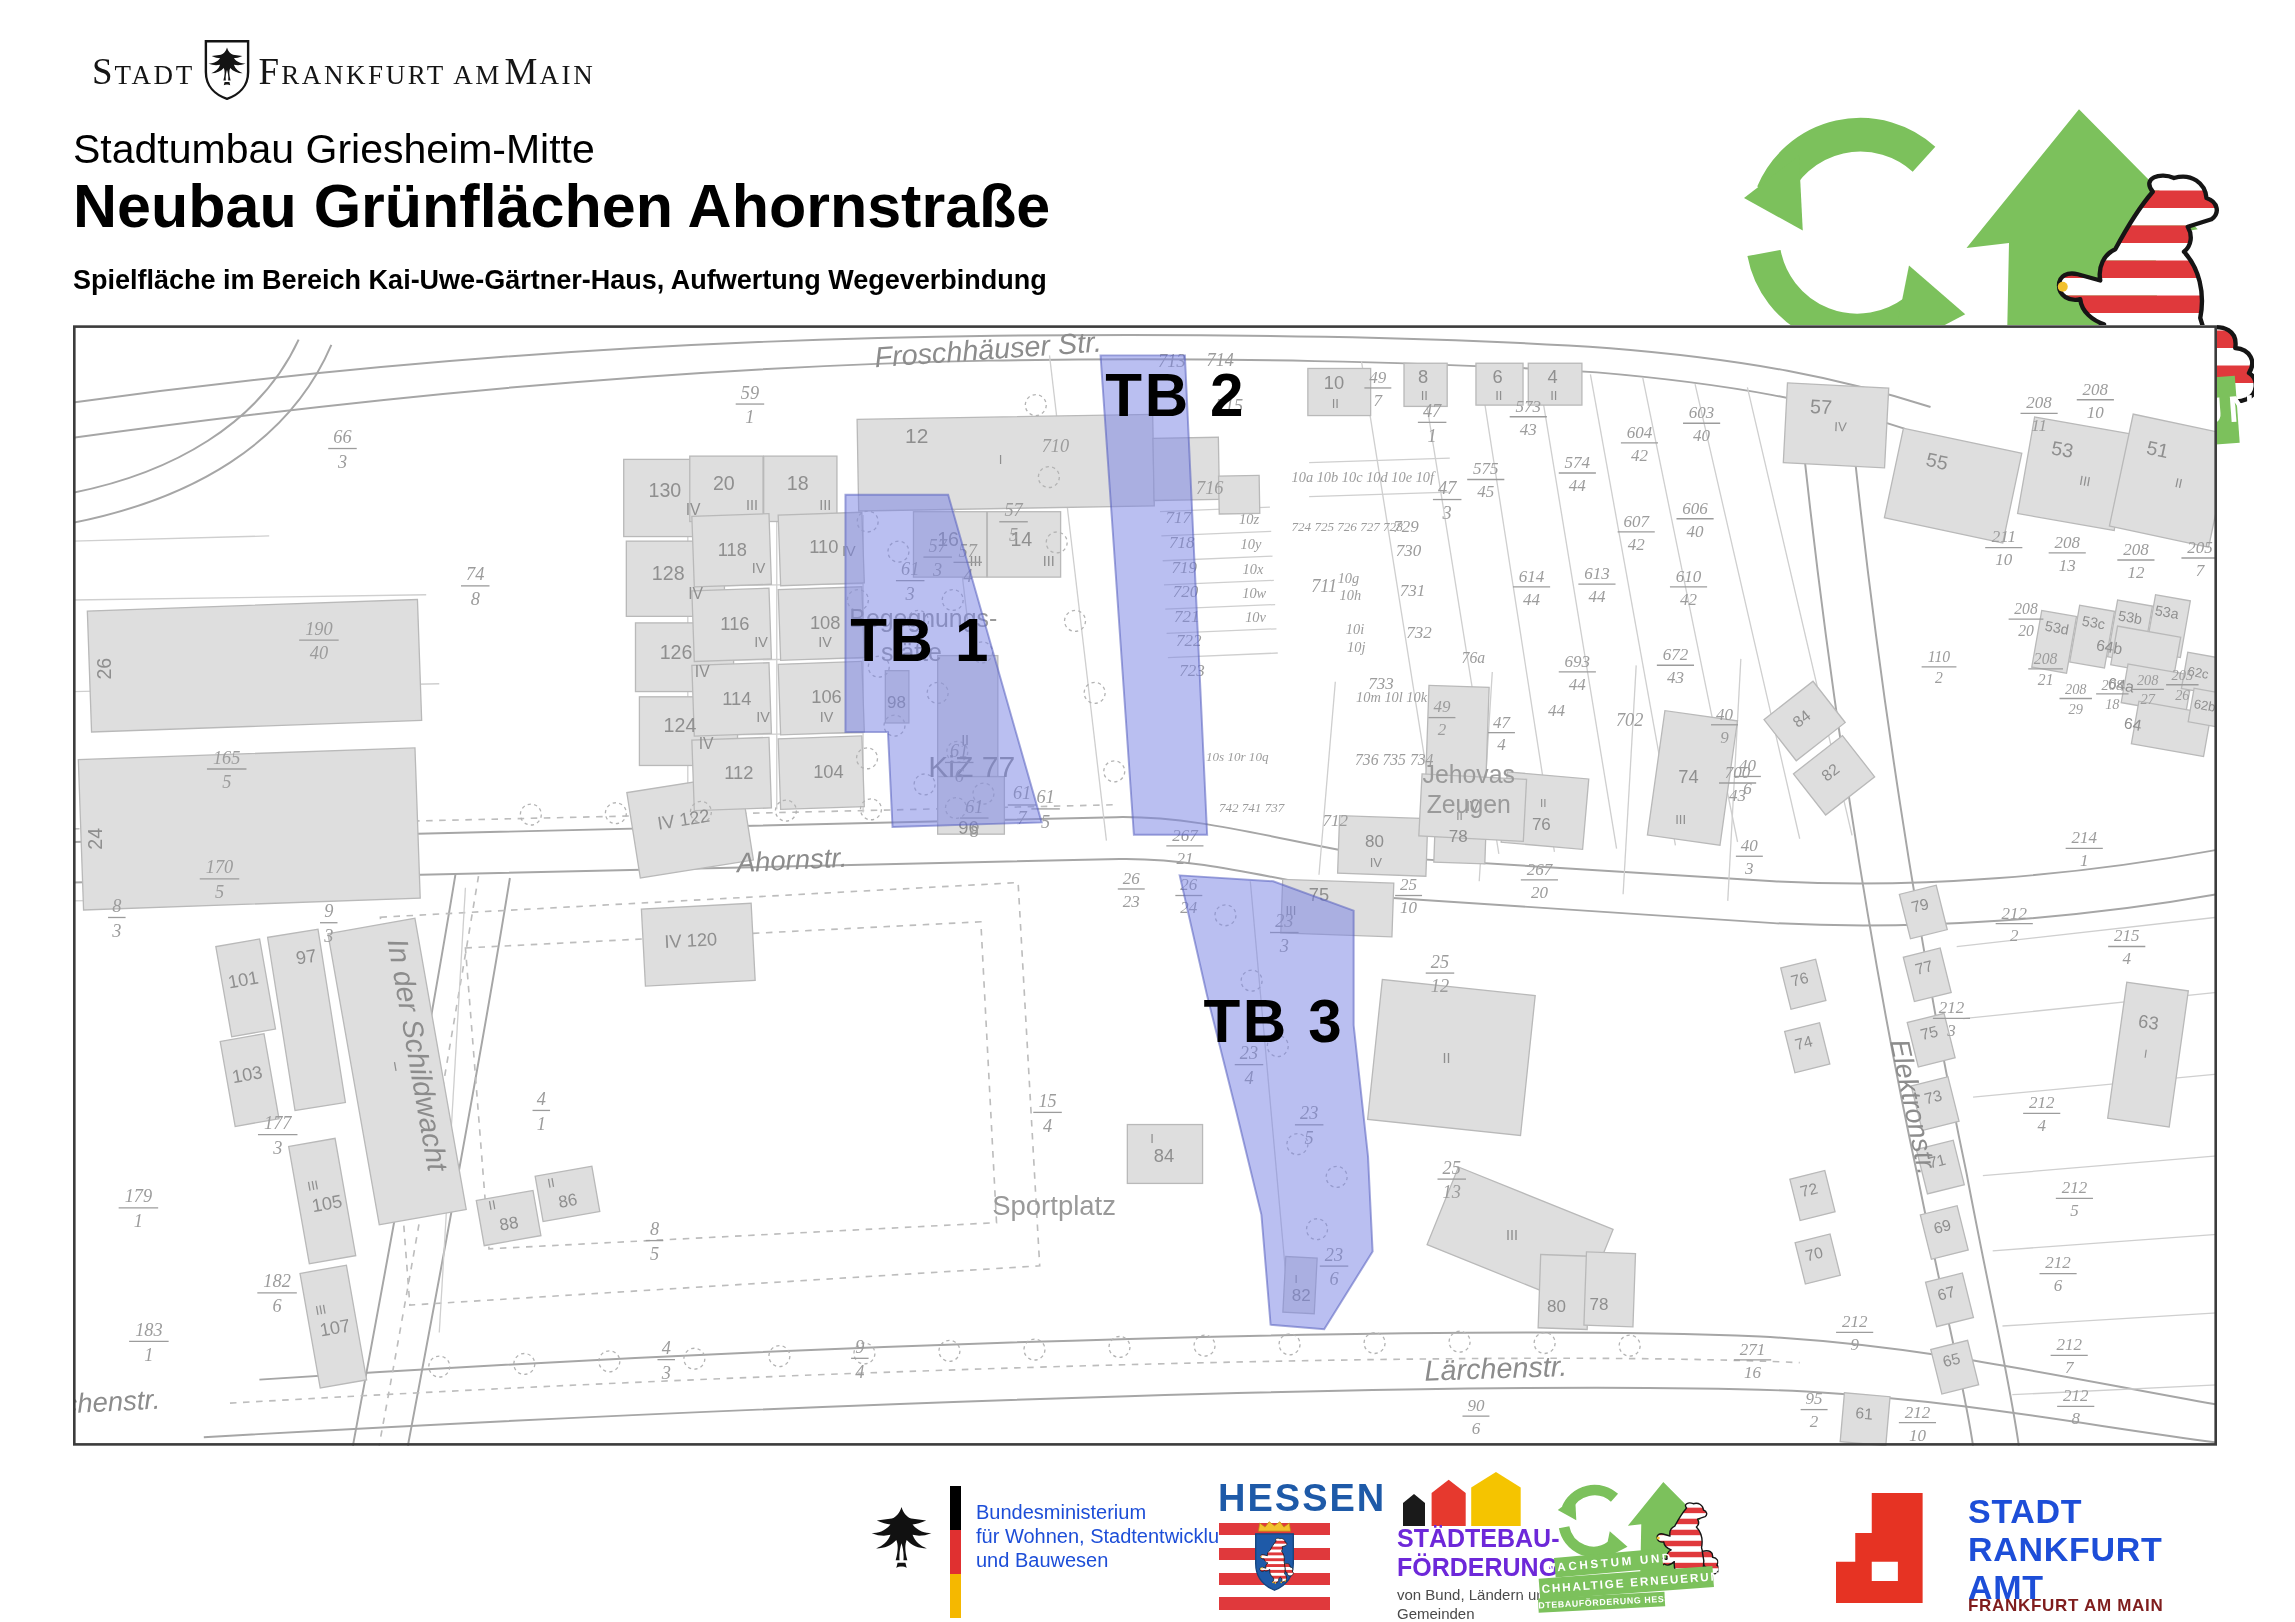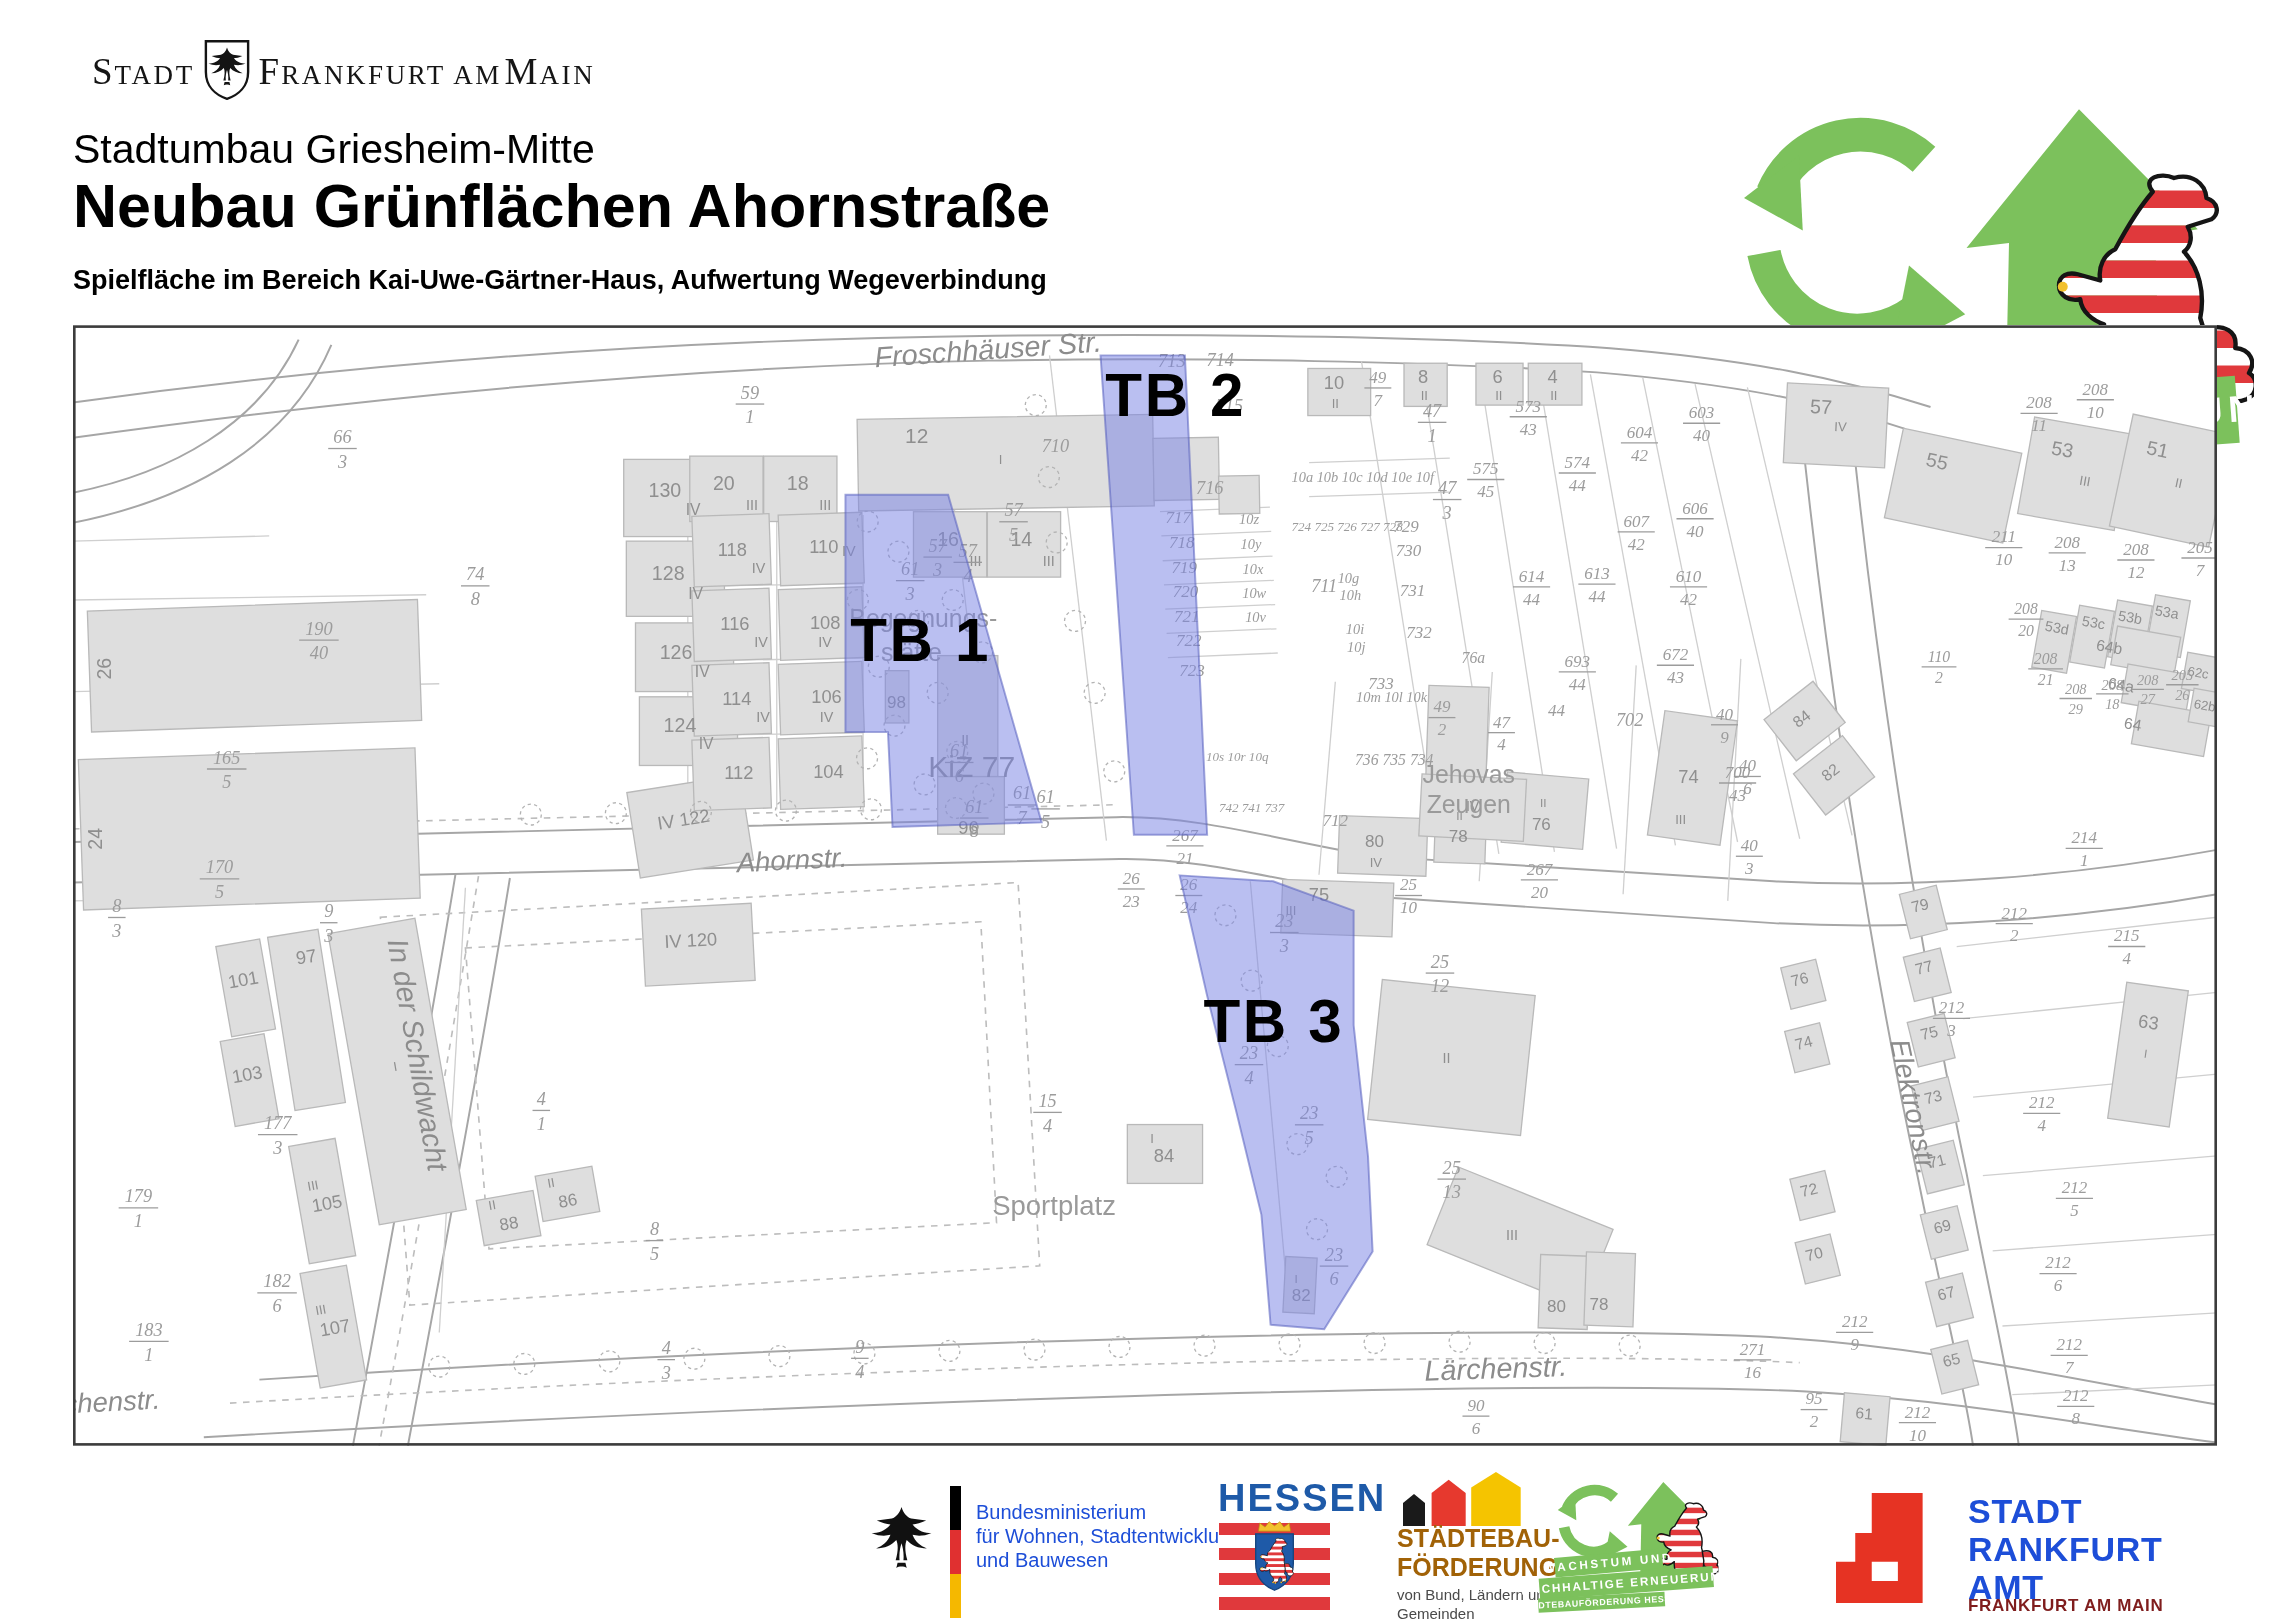--- a/index.html
+++ b/index.html
@@ -26,21 +26,21 @@
   .b3{left:3.9px;top:378px;width:402px;height:46px;transform:rotate(-3deg);font-size:28px;letter-spacing:2px}
   
   .mapbox{left:73px;top:325px;width:2144px;height:1121px;background:#fff}
   
   .bm-text{left:976px;top:1500px;font-size:20px;line-height:1.2;color:#1d4ed8}
   .stripe{left:950px;top:1486px;width:10.5px;height:131px}
   .stripe div{width:10.5px;height:44px}
   .hessen-word{left:1218px;top:1477px;font-size:38px;font-weight:bold;color:#1e5aa8;letter-spacing:2px}
   .hflag{left:1219px;top:1523px;width:111px;height:87px}
   .hflag .row{height:12.4px}
-  .stf-txt{left:1397px;top:1524px;font-size:25px;font-weight:bold;color:#a16207;line-height:1.15}
+  .stf-txt{left:1397px;top:1524px;font-size:25px;font-weight:bold;color:#6d28d9;line-height:1.15}
   .stf-sm{left:1397px;top:1586px;font-size:15px;color:#4a4a4a;line-height:1.25}
   .spa-txt{left:1968px;top:1492px;font-size:34px;font-weight:bold;color:#1d4ed8;line-height:1.12;letter-spacing:0.7px}
   .spa-sm{left:1968px;top:1596px;font-size:17px;font-weight:bold;color:#7f1d1d;letter-spacing:0.7px}
 </style>
 </head>
 <body>
 
 <svg width="0" height="0" style="position:absolute">
   <defs>
     <pattern id="lion-stripes" patternUnits="userSpaceOnUse" width="320" height="56">

